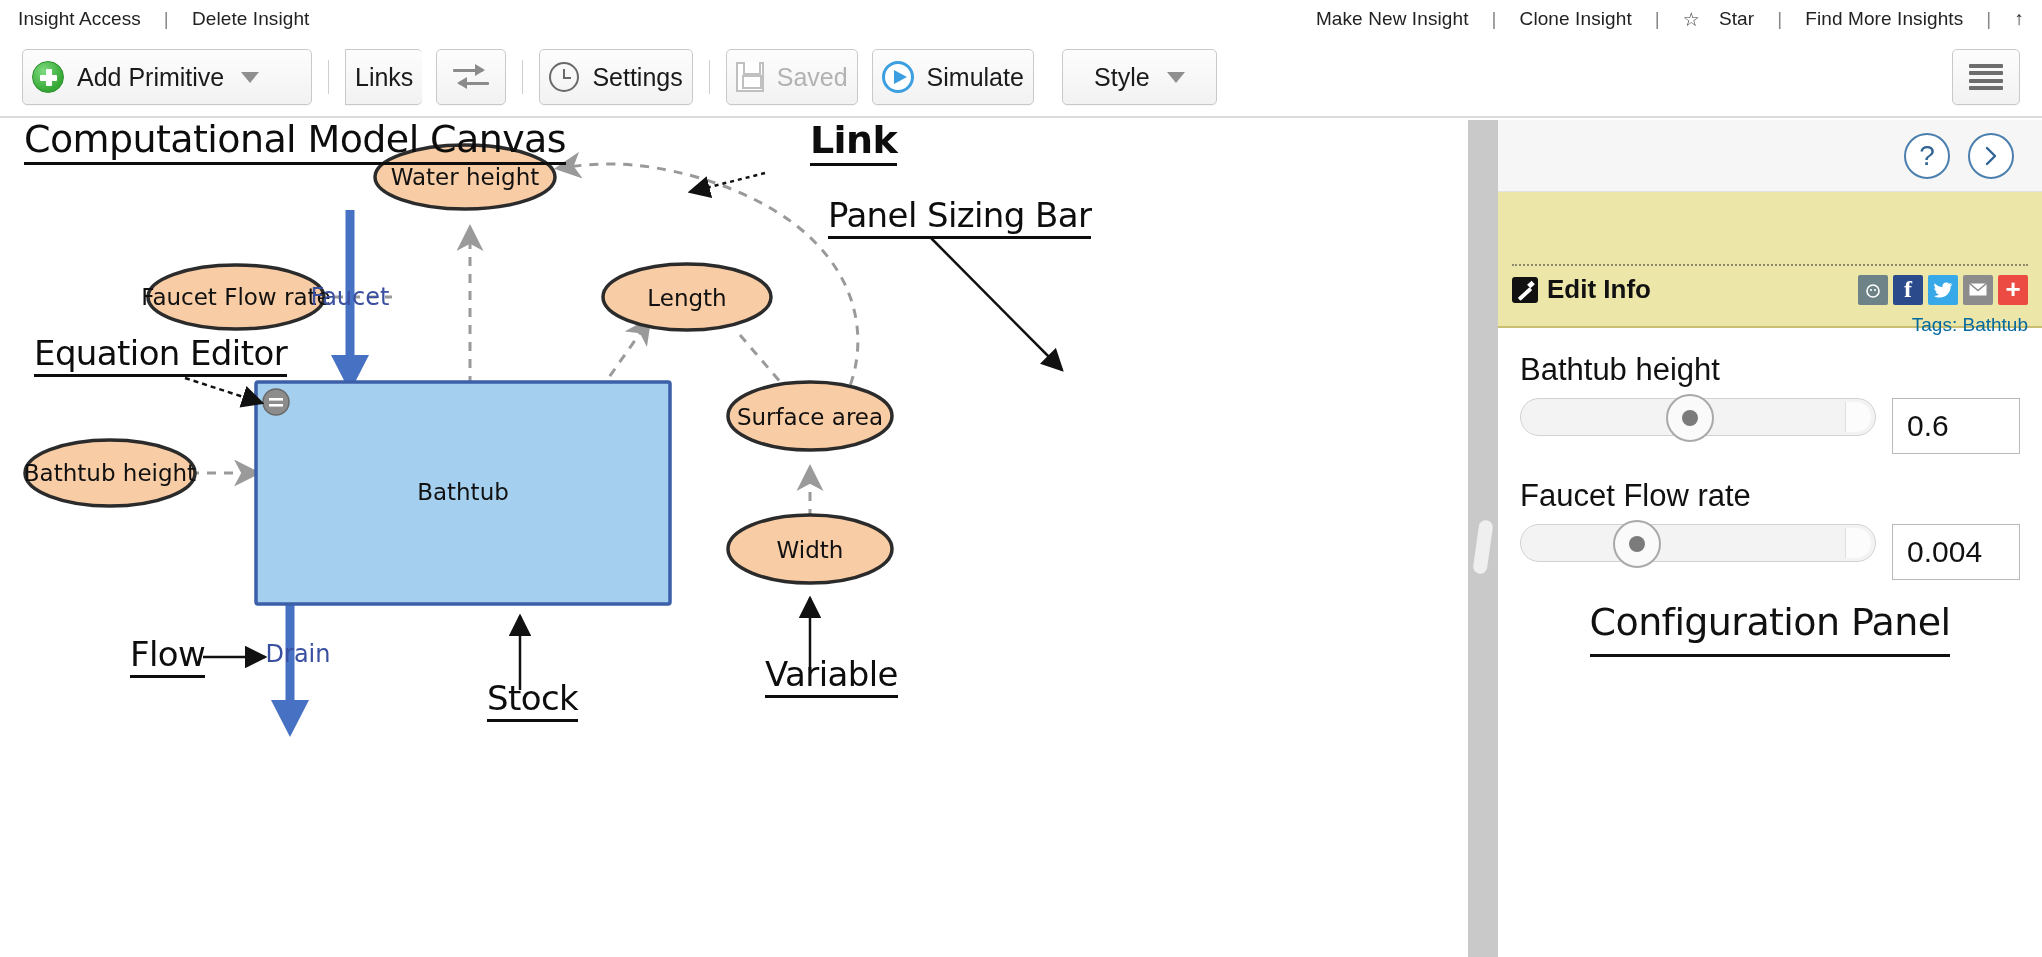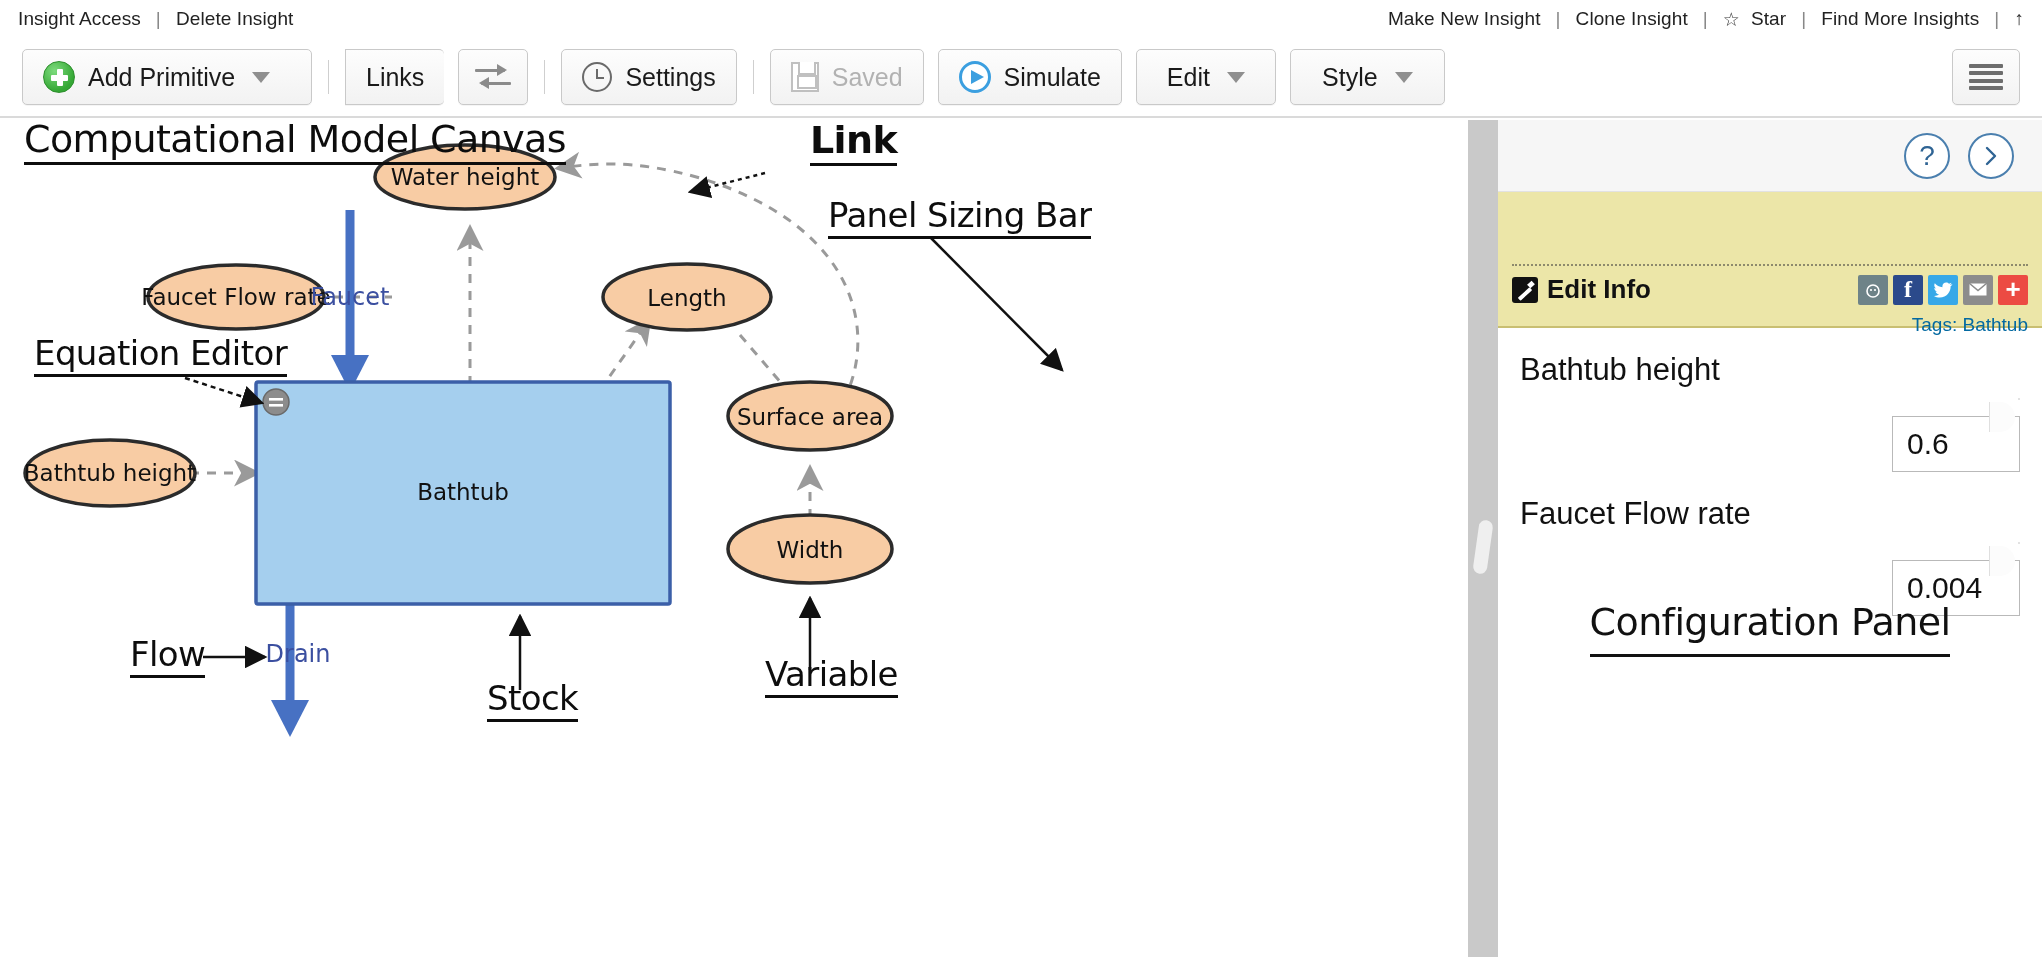--- a/index.html
+++ b/index.html
@@ -13,21 +13,21 @@
   #root { position: relative; width: 2042px; height: 957px; background: #fff; }
 
   
   .topbar {
     position: absolute; left: 0; top: 0; width: 2042px; height: 38px;
     background: #ffffff;
     display: flex; align-items: center; justify-content: space-between;
     padding: 0 18px;
   }
   .topbar-left, .topbar-right {
-    display: flex; align-items: center; gap: 8px;
+    display: flex; align-items: center; gap: 16px;
     font-size: 19px; color: #222; letter-spacing: .1px;
     white-space: nowrap;
   }
   .tlink { color: #222; text-decoration: none; cursor: pointer; }
   .tsep { color: #888; padding: 0 7px; }
   .star-glyph { font-size: 19px; color: #333; padding-right: 3px; }
   .up-arrow { font-size: 19px; color: #333; }
 
   
   .toolbar {
@@ -36,21 +36,21 @@
     border-bottom: 2px solid #dadada;
     display: flex; align-items: center;
     padding: 0 22px;
   }
   .tbtn {
     height: 56px;
     border: 1px solid #c9c9c9;
     border-radius: 5px;
     background: linear-gradient(#fdfdfd, #f2f2f2);
     display: flex; align-items: center; gap: 13px;
-    padding: 0 20px;
+    padding: 0 9px;
     font-size: 25px; color: #1a1a1a;
     cursor: pointer;
     box-shadow: 0 1px 0 rgba(0,0,0,.04);
   }
   .tbtn.disabled { color: #b2b2b2; cursor: default; }
   .seg-wrap { display: flex; }
   .seg-wrap .tbtn:first-child { border-radius: 5px 0 0 5px; border-right: none; }
   .seg-wrap .tbtn:last-child  { border-radius: 0 5px 5px 0; }
   .seg-wrap .tbtn.active { background: linear-gradient(#e6e6e6,#dcdcdc); }
   .divider { width: 1px; height: 34px; background: #cfcfcf; margin: 0 16px; }
@@ -236,21 +236,21 @@
   }
   .tags {
     position: absolute; right: 14px; top: 122px;
     font-size: 19px; color: #0369a1; text-align: right;
   }
 
   .slider-block { padding: 0 22px; }
   .slider-title {
     font-size: 31px; color: #111; margin: 24px 0 10px 0;
   }
-  .slider-row { display: flex; align-items: flex-end; gap: 16px; flex-direction: column; }
+  .slider-row { display: flex; align-items: flex-start; gap: 16px; }
   .track {
     position: relative; flex: 1; height: 38px;
     background: #f3f3f3; border: 1px solid #d2d2d2; border-radius: 19px;
     cursor: pointer;
   }
   .track .fillcap {
     position:absolute; right: 4px; top: 3px; width: 26px; height: 30px;
     border-left: 1px solid #dfdfdf; border-radius: 0 15px 15px 0; background:#fcfcfc;
   }
   .handle {
@@ -347,24 +347,20 @@
 
     <div class="spacer-sm"></div>
 
     <div class="tbtn">
       <span class="ico ico-play"></span>
       <span>Simulate</span>
     </div>
 
     <div class="spacer-sm"></div>
 
-    <div class="tbtn" style="min-width:140px; justify-content:center;">
-      <span>Edit</span>
-      <span class="caret"></span>
-    </div>
 
     <div class="spacer-sm"></div>
 
     <div class="tbtn" style="min-width:155px; justify-content:center;">
       <span>Style</span>
       <span class="caret"></span>
     </div>
 
     <div class="grow"></div>
 

